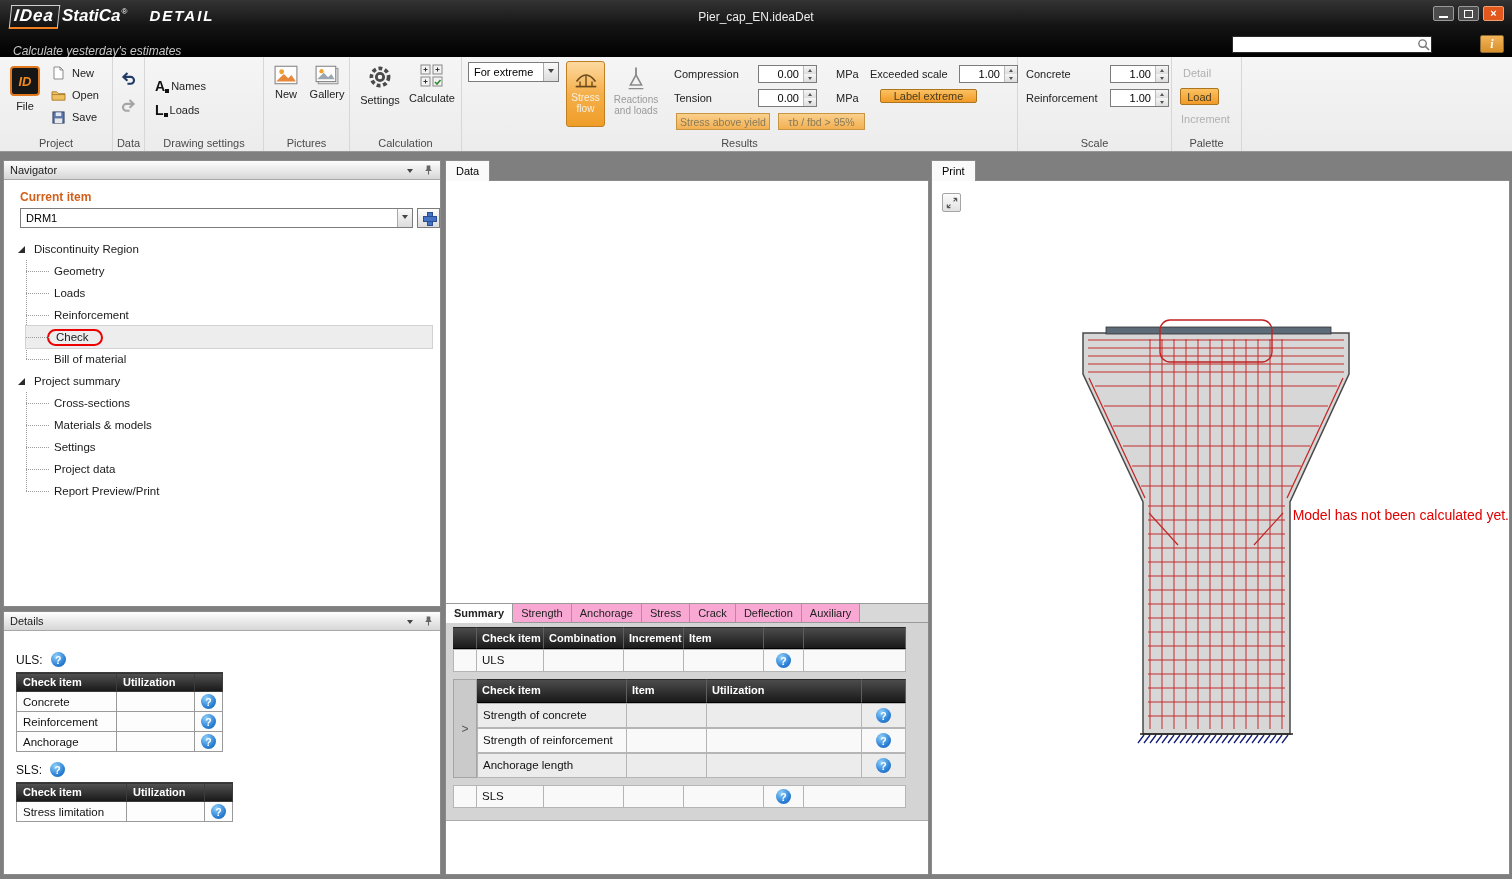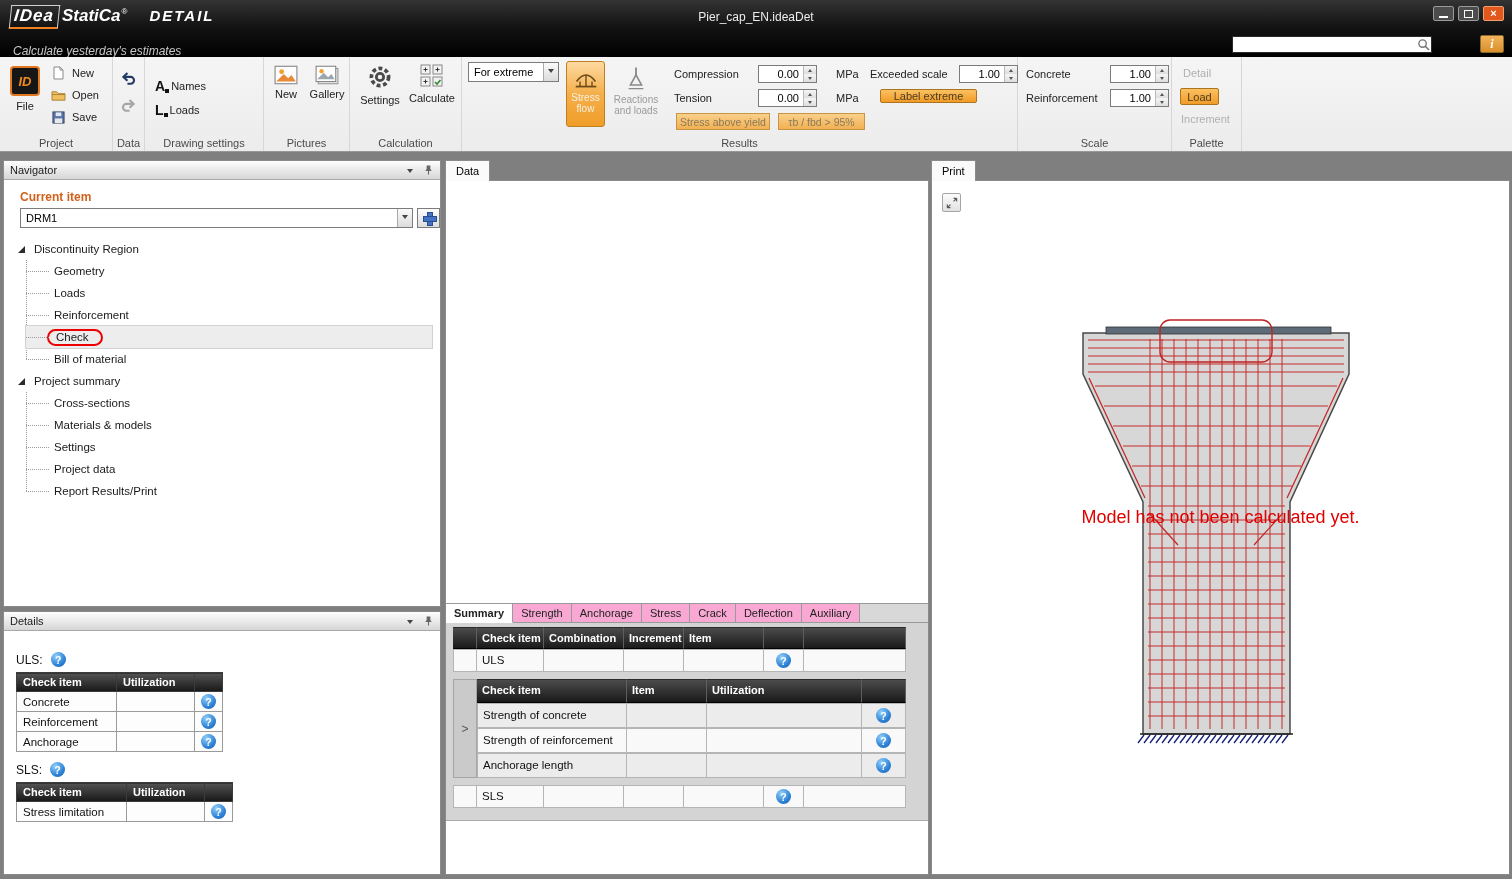--- a/index.html
+++ b/index.html
@@ -145,21 +145,21 @@
   .srow.alt { background:#ececec; }
   .srow.plain { background:#f9f9f9; }
   .sdark .cell { height:24px; }
   .cell.center { display:flex; align-items:center; justify-content:center; padding-top:0; }
 
   
   .main-panel { left:931px; top:160px; width:579px; height:715px; }
   .expand-btn { position:absolute; left:10px; top:12px; width:19px; height:19px; background:linear-gradient(#fbfbfb,#e2e2e2);
     border:1px solid #a5a5a5; border-radius:2px; display:flex; align-items:center; justify-content:center; cursor:pointer; z-index:3; }
   .draw-svg { position:absolute; left:0; top:0; width:577px; height:693px; }
-  .calc-msg { position:absolute; left:0; right:0; top:326px; text-align:center; color:#e00000; font-size:18px; z-index:2; }
+  .calc-msg { position:absolute; left:0; right:0; top:326px; text-align:right; color:#e00000; font-size:14px; z-index:2; }
 </style>
 </head>
 <body>
 
 <div class="window">
 
   <div class="titlebar">
     <div class="brand">
       <span class="brand-idea">IDea</span>
       <span class="brand-statica">StatiCa</span>
@@ -475,21 +475,21 @@
         <div class="tkid">
             <span>Materials &amp; models</span>
           </div>
         <div class="tkid">
             <span>Settings</span>
           </div>
         <div class="tkid">
             <span>Project data</span>
           </div>
         <div class="tkid">
-            <span>Report Results/Print</span>
+            <span>Report Preview/Print</span>
           </div>
       </div>
     </div>
   </div>
 
   <div class="panel details-panel">
     <div class="panel-header">
       <span class="ph-title">Details</span>
       <span class="ph-icons">
         <span class="tri-down"></span>

